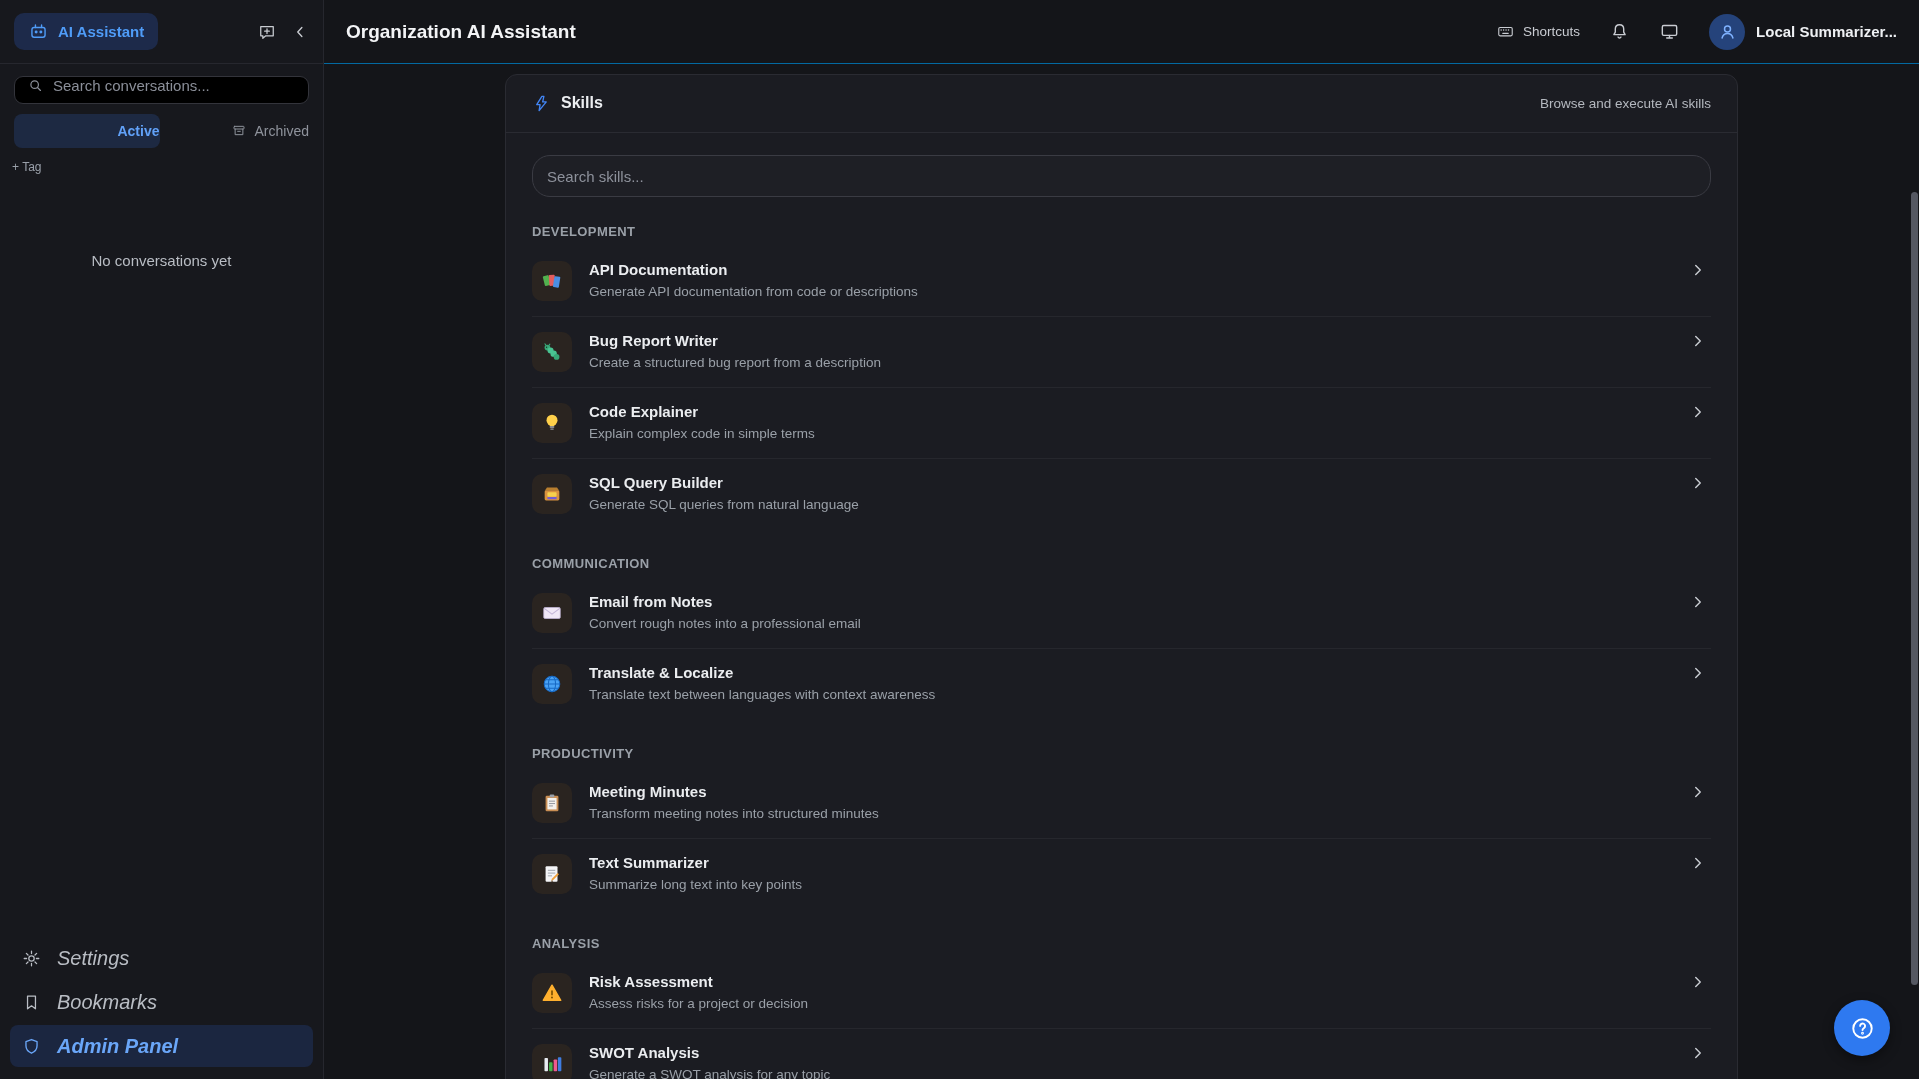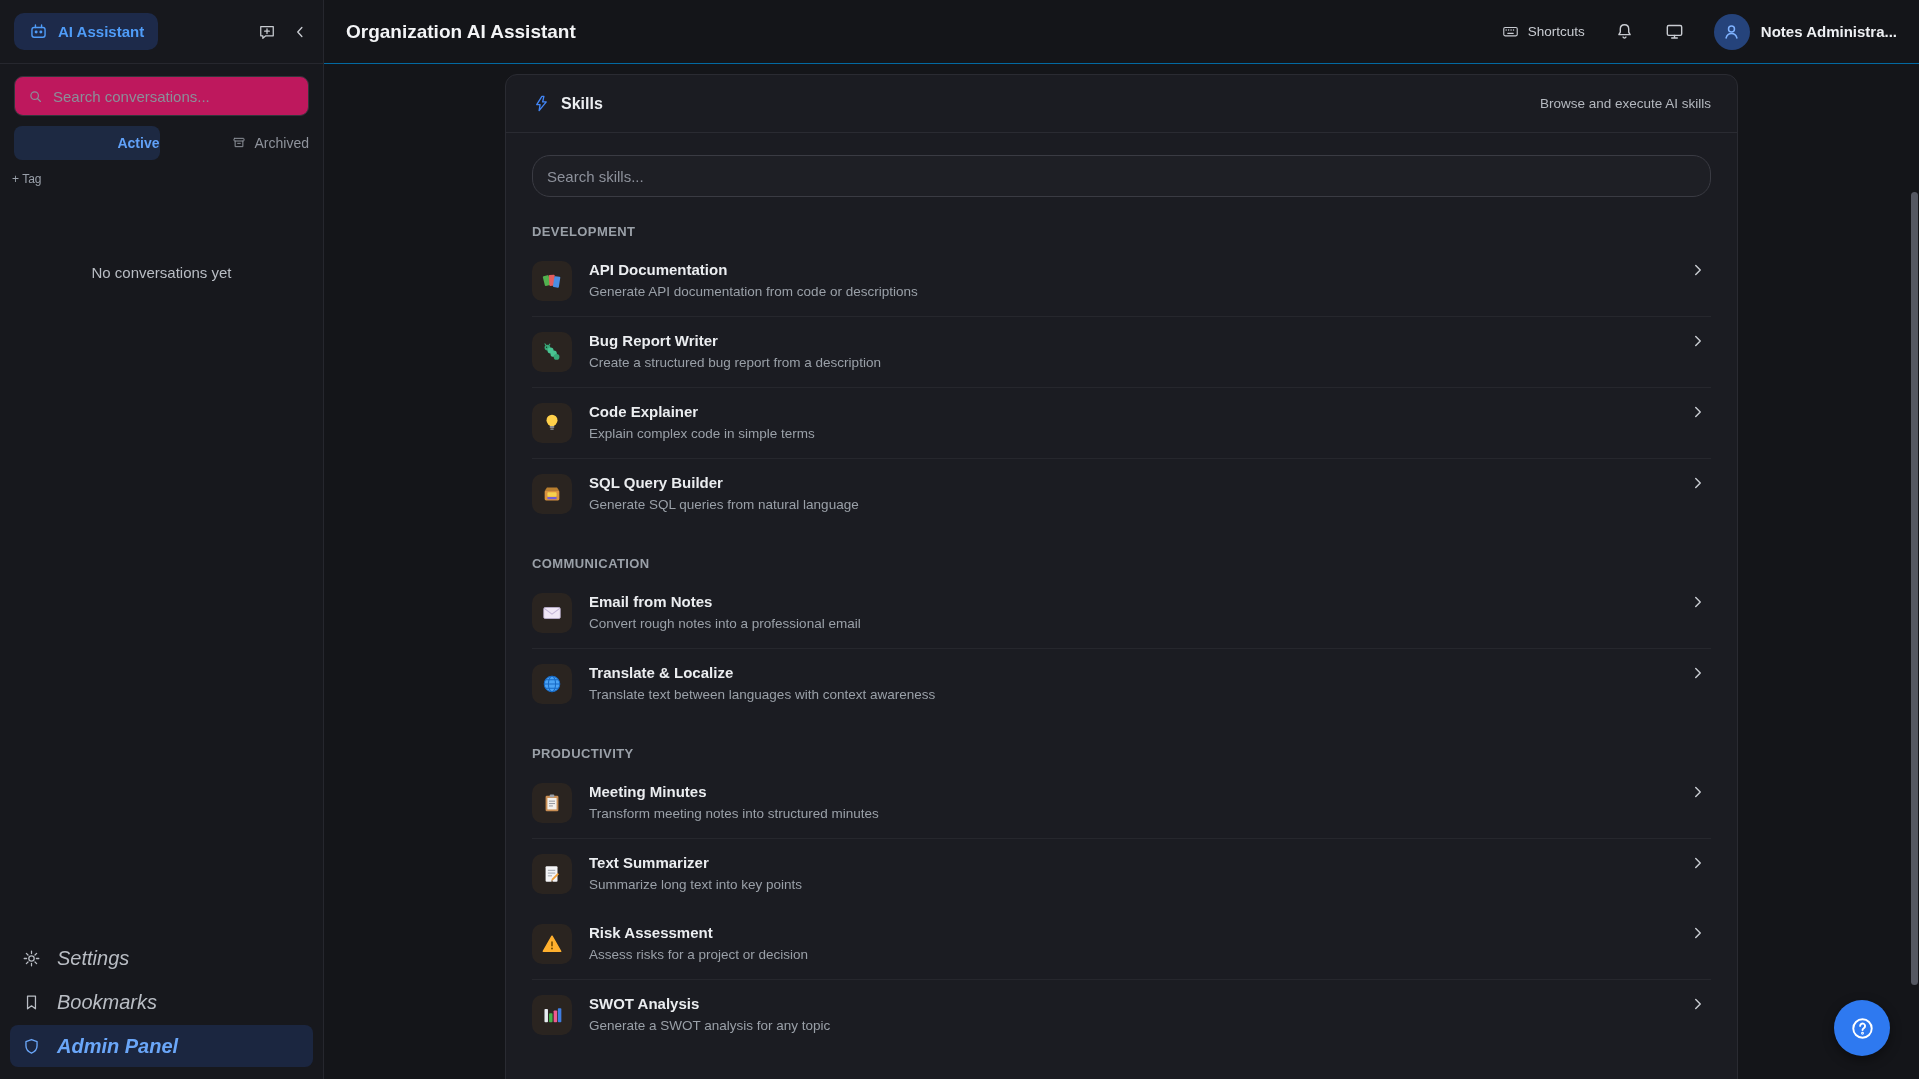--- a/index.html
+++ b/index.html
@@ -24,23 +24,23 @@
   }
   .logo-pill {
     display:flex; align-items:center; gap:9px;
     background:#1d2a4a; border-radius:10px; padding:8px 14px;
     color:#4f9cf8; font-weight:bold; font-size:15px; cursor:pointer;
   }
   .sb-header-icons { margin-left:auto; display:flex; align-items:center; gap:14px; color:#c9ccd2; }
   .icon-btn { cursor:pointer; display:flex; align-items:center; justify-content:center; }
   .sb-search-wrap { padding:12px 14px 10px; }
   .search-box {
-    display:flex; align-items:center; gap:9px;
-    background:#be185d; border:1px solid #33343b; border-radius:9px;
-    height:40px; padding:0 12px; color:#8b8f99;
+    display:flex; align-items:flex-start; gap:9px;
+    background:#000000; border:1px solid #33343b; border-radius:9px;
+    height:28px; padding:0 12px; color:#8b8f99;
   }
   .search-box input {
     background:transparent; border:none; outline:none; flex:1;
     color:#d6d9de; font-size:15px; font-family:inherit;
   }
   .search-box input::placeholder { color:#8b8f99; }
   .sb-tabs { display:flex; padding:0 14px; gap:4px; }
   .sb-tab {
     flex:1; height:34px; display:flex; align-items:center; justify-content:flex-end;
     gap:8px; font-size:14px; color:#8f939c; border-radius:8px; cursor:pointer;
@@ -76,21 +76,21 @@
   #main { position:absolute; left:324px; top:64px; right:0; bottom:0; overflow:hidden; }
   .card {
     width:1233px; margin:10px auto 0;
     background:#1b1c22; border:1px solid #2a2b32; border-radius:12px;
     min-height:1100px;
   }
   .card-header {
     display:flex; align-items:center; height:58px; padding:0 26px;
     border-bottom:1px solid #2a2b32;
   }
-  .card-title-group { display:flex; align-items:center; gap:10px; }
+  .card-title-group { display:flex; align-items:flex-start; gap:10px; }
   .card-title { font-size:16px; font-weight:bold; color:#eceef1; }
   .card-subtitle { margin-left:auto; font-size:13.5px; color:#b4b8bf; }
   .card-body { padding:22px 26px; }
   .skills-search {
     width:100%; height:42px; background:#1e1f25; border:1px solid #3a3b43;
     border-radius:18px; padding:0 14px; font-size:15px; color:#d6d9de;
     outline:none; font-family:inherit;
   }
   .skills-search::placeholder { color:#8d919b; }
   .section-label {
@@ -240,21 +240,21 @@
         <path d="M12 16.4v2.6M8.8 19.4h6.4"></path>
       </svg>
     </span>
     <div class="hdr-user">
       <span class="avatar">
         <svg width="21" height="21" viewBox="0 0 24 24" fill="none" stroke="#7fb2ff" stroke-width="1.7" stroke-linecap="round">
           <circle cx="12" cy="9.2" r="3.4"></circle>
           <path d="M5.8 19.5c.9-3.4 3.2-5.2 6.2-5.2s5.3 1.8 6.2 5.2"></path>
         </svg>
       </span>
-      <span class="hdr-username">Notes Administra...</span>
+      <span class="hdr-username">Local Summarizer...</span>
     </div>
   </div>
 </div>
 
 <div id="main">
   <div class="card">
     <div class="card-header">
       <div class="card-title-group">
         <span>
           <svg width="19" height="19" viewBox="0 0 24 24" fill="none" stroke="#4285f4" stroke-width="1.7" stroke-linejoin="round">
@@ -427,20 +427,21 @@
             <div class="skill-text">
               <div class="skill-title">Text Summarizer</div>
               <div class="skill-desc">Summarize long text into key points</div>
             </div>
             <div class="chev">
               <svg width="18" height="18" viewBox="0 0 24 24" fill="none" stroke="#c9ccd2" stroke-width="1.9" stroke-linecap="round" stroke-linejoin="round">
                 <polyline points="9 6 15 12 9 18"></polyline>
               </svg>
             </div>
           </div>
+          <div class="section-label">ANALYSIS</div>
           <div class="skill-row">
             <div class="skill-icon">
               <svg width="22" height="22" viewBox="0 0 24 24">
                 <path d="M12 3.5L21.5 20h-19z" fill="#ffb02e" stroke="#ffb02e" stroke-width="1.6" stroke-linejoin="round"></path>
                 <rect x="11.1" y="9" width="1.8" height="5.8" rx="0.9" fill="#7a4f01"></rect>
                 <circle cx="12" cy="17" r="1.1" fill="#7a4f01"></circle>
               </svg>
             </div>
             <div class="skill-text">
               <div class="skill-title">Risk Assessment</div>

